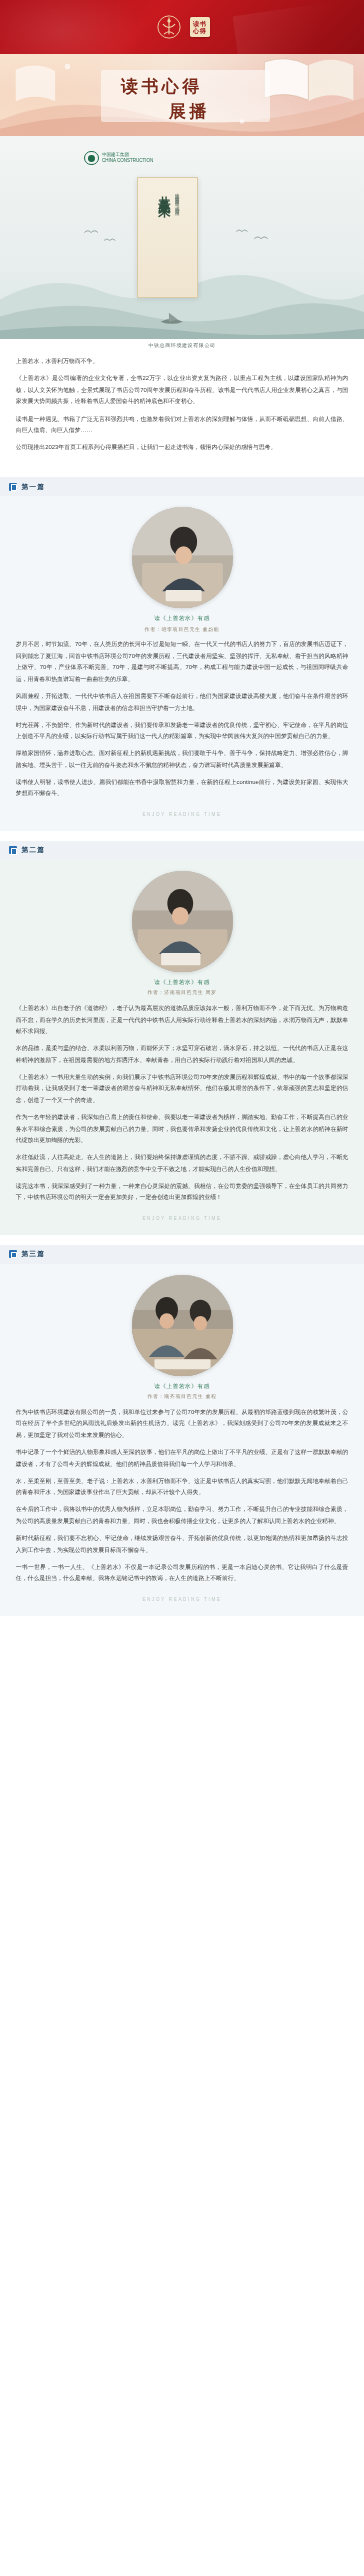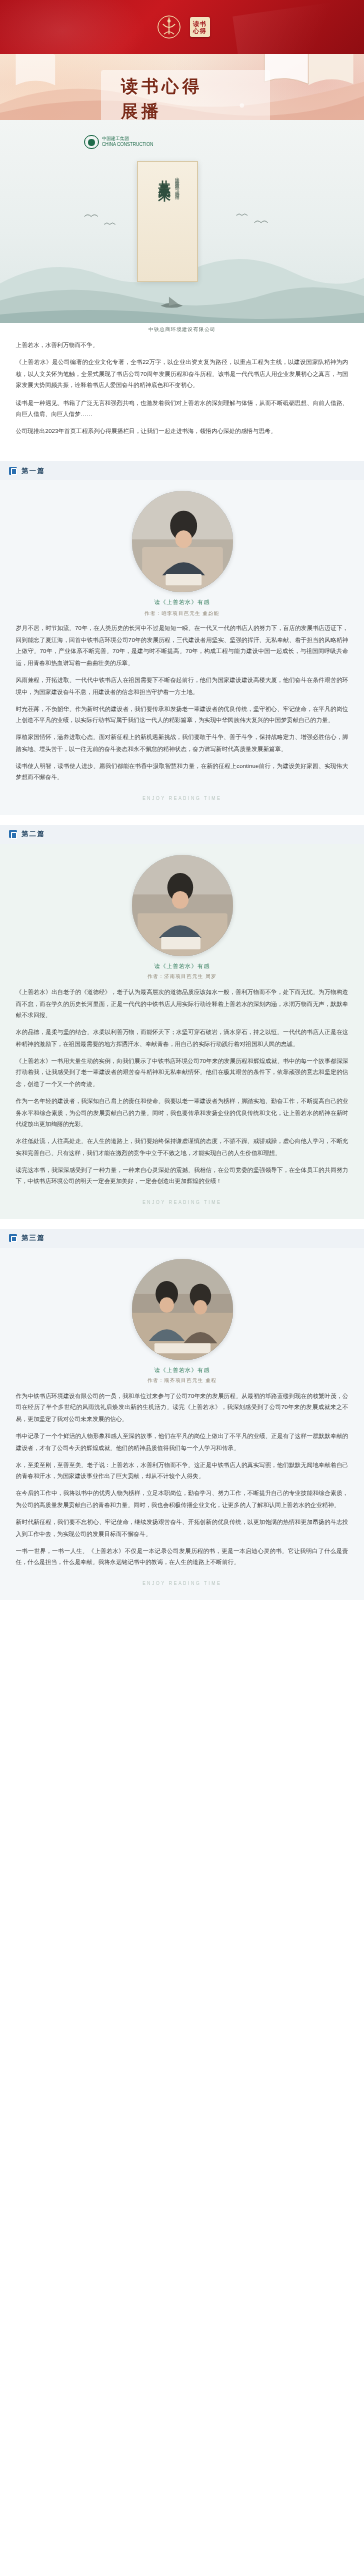--- a/index.html
+++ b/index.html
@@ -62,21 +62,21 @@
     text-align: center;
     letter-spacing: 0.6px;
     box-shadow: 0 0.6px 1.7px rgba(0,0,0,0.25);
   }
   .banner-badge span { display: block; }
 
   
   .title-area {
     position: relative;
     width: 364px;
-    height: 66px;
+    height: 82px;
     background: linear-gradient(180deg, #f7e9da 0%, #f3ded0 45%, #f6e7d9 100%);
     overflow: hidden;
   }
   .title-area::before {
     content: "";
     position: absolute;
     left: 0; top: 0; width: 364px; height: 83px;
     background:
       radial-gradient(circle at 88% 30%, rgba(230,160,150,0.45), rgba(230,160,150,0) 45%),
       radial-gradient(circle at 12% 85%, rgba(250,210,180,0.55), rgba(250,210,180,0) 50%);
@@ -96,21 +96,21 @@
   .title-text {
     position: absolute;
     left: 121px; top: 21.4px;
     color: #7a2a18;
     font-size: 17px;
     font-weight: bold;
     letter-spacing: 3.4px;
     line-height: 1.45;
     text-shadow: 0 0.6px 0 rgba(255,255,255,0.7);
   }
-  .title-text .l2 { padding-left: 0; }
+  .title-text .l2 { padding-left: 0; margin-left: 48px; }
 
   
   .cover-wrap {
     width: 364px;
     padding: 0;
     background: #ffffff;
   }
   .cover {
     position: relative;
     width: 364px;

